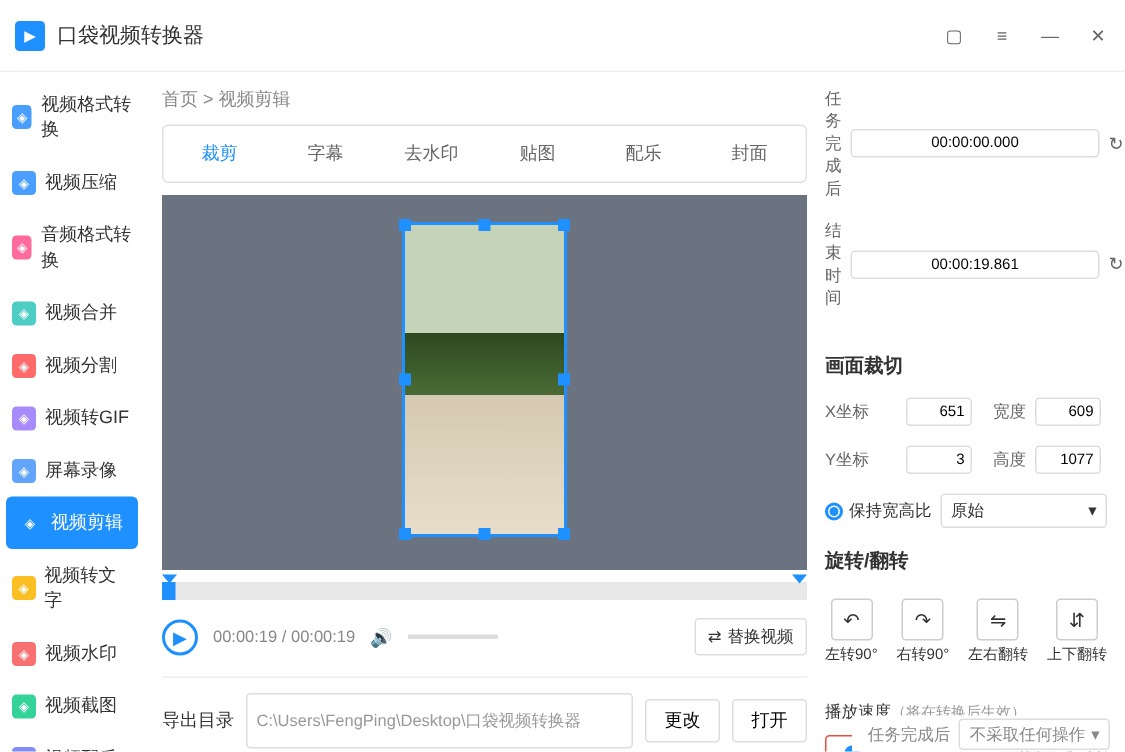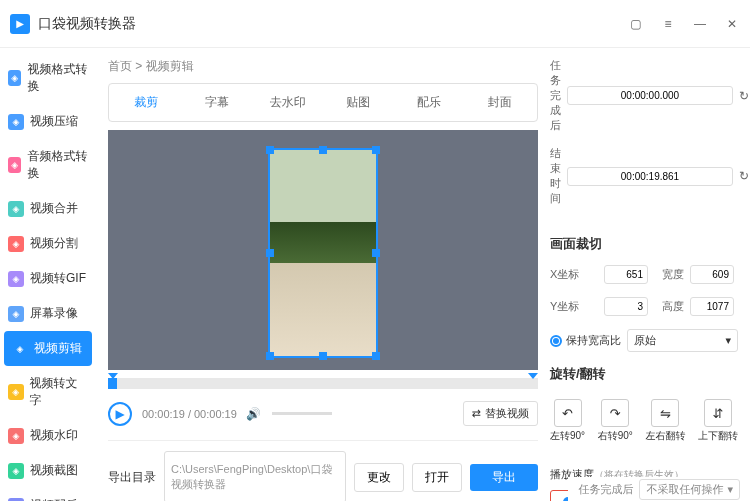--- a/index.html
+++ b/index.html
@@ -170,21 +170,20 @@
         <div class="replace-btn">
             <span>⇄</span>
             <span>替换视频</span>
           </div>
       </div>
       <div class="export-row">
         <span class="export-label">导出目录</span>
         <div class="export-path">C:\Users\FengPing\Desktop\口袋视频转换器</div>
         <button class="btn-sm">更改</button>
         <button class="btn-sm">打开</button>
-        <button class="btn-primary">导出</button>
       </div>
     </div>
 
     <div class="right">
       <div class="row">
         <span class="row-label">任务完成后</span>
         <input class="time-input" value="00:00:00.000" style="">
         <div class="refresh-icon">↻</div>
       </div>
       <div class="row">

